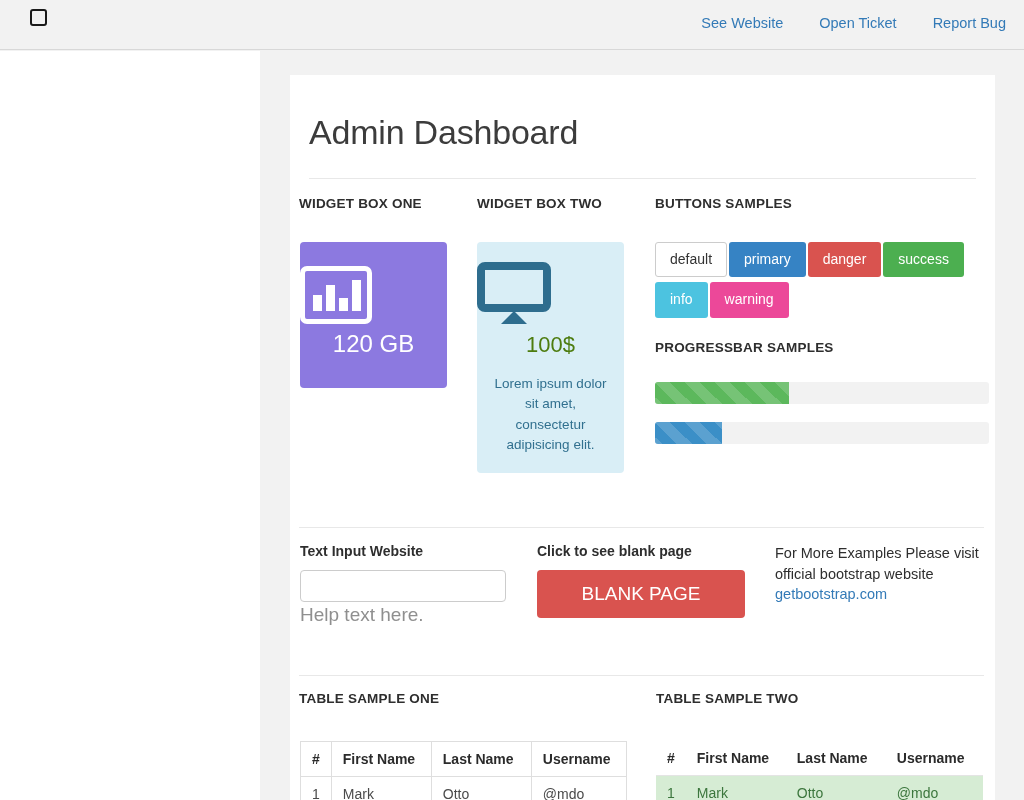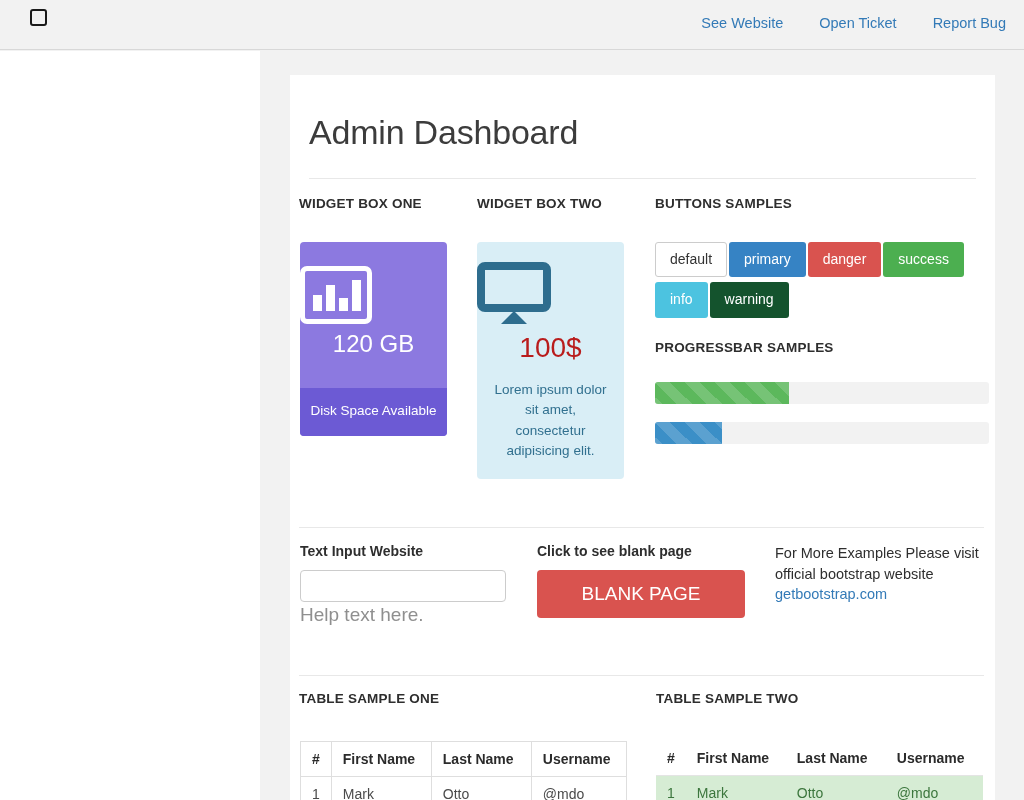--- a/index.html
+++ b/index.html
@@ -140,22 +140,22 @@
     padding: 14px 10px 16px 10px;
   }
   #widget-two {
     left: 178px;
     width: 147px;
     background: #d9eef6;
     padding-bottom: 18px;
   }
   #widget-two .w-icon { margin: 20px auto 8px auto; }
   #widget-two .w-value {
-    font-size: 28px;
-    color: #b91c1c;
+    font-size: 22px;
+    color: #4d7c0f;
     padding-bottom: 8px;
   }
   #widget-two .w-text {
     font-size: 13.5px;
     color: #31708f;
     line-height: 1.5;
     padding: 0 14px;
     margin-top: 8px;
   }
 
@@ -211,21 +211,21 @@
     border: 1px solid transparent;
     margin: 0 2px 5px 0;
     line-height: 1.1;
     cursor: pointer;
   }
   .btn-default { background: #fff; color: #333; border-color: #ccc; text-align: right; }
   .btn-primary { background: #3683c4; }
   .btn-danger  { background: #d9534f; }
   .btn-success { background: #4caf50; }
   .btn-info    { background: #4cc3e0; }
-  .btn-warning { background: #14532d; }
+  .btn-warning { background: #ec4899; }
 
   
   #progress-area {
     position: absolute;
     left: 356px; top: 144px;
     width: 334px;
   }
   #progress-label { margin-bottom: 27px; }
   .progress {
     height: 22px;
@@ -388,21 +388,20 @@
       <div class="w-icon">
         <div class="chart-glyph">
             <i></i>
             <i></i>
             <i></i>
             <i></i>
           </div>
       </div>
       <div class="w-value">120 GB</div>
     </div>
-    <div class="w-foot">Disk Space Available</div>
   </div>
 
   <div id="widget-two" class="widget">
     <div class="w-icon">
       <div class="monitor-glyph">
         <div class="scr"></div>
         <div class="stand"></div>
       </div>
     </div>
     <div class="w-value">100$</div>

